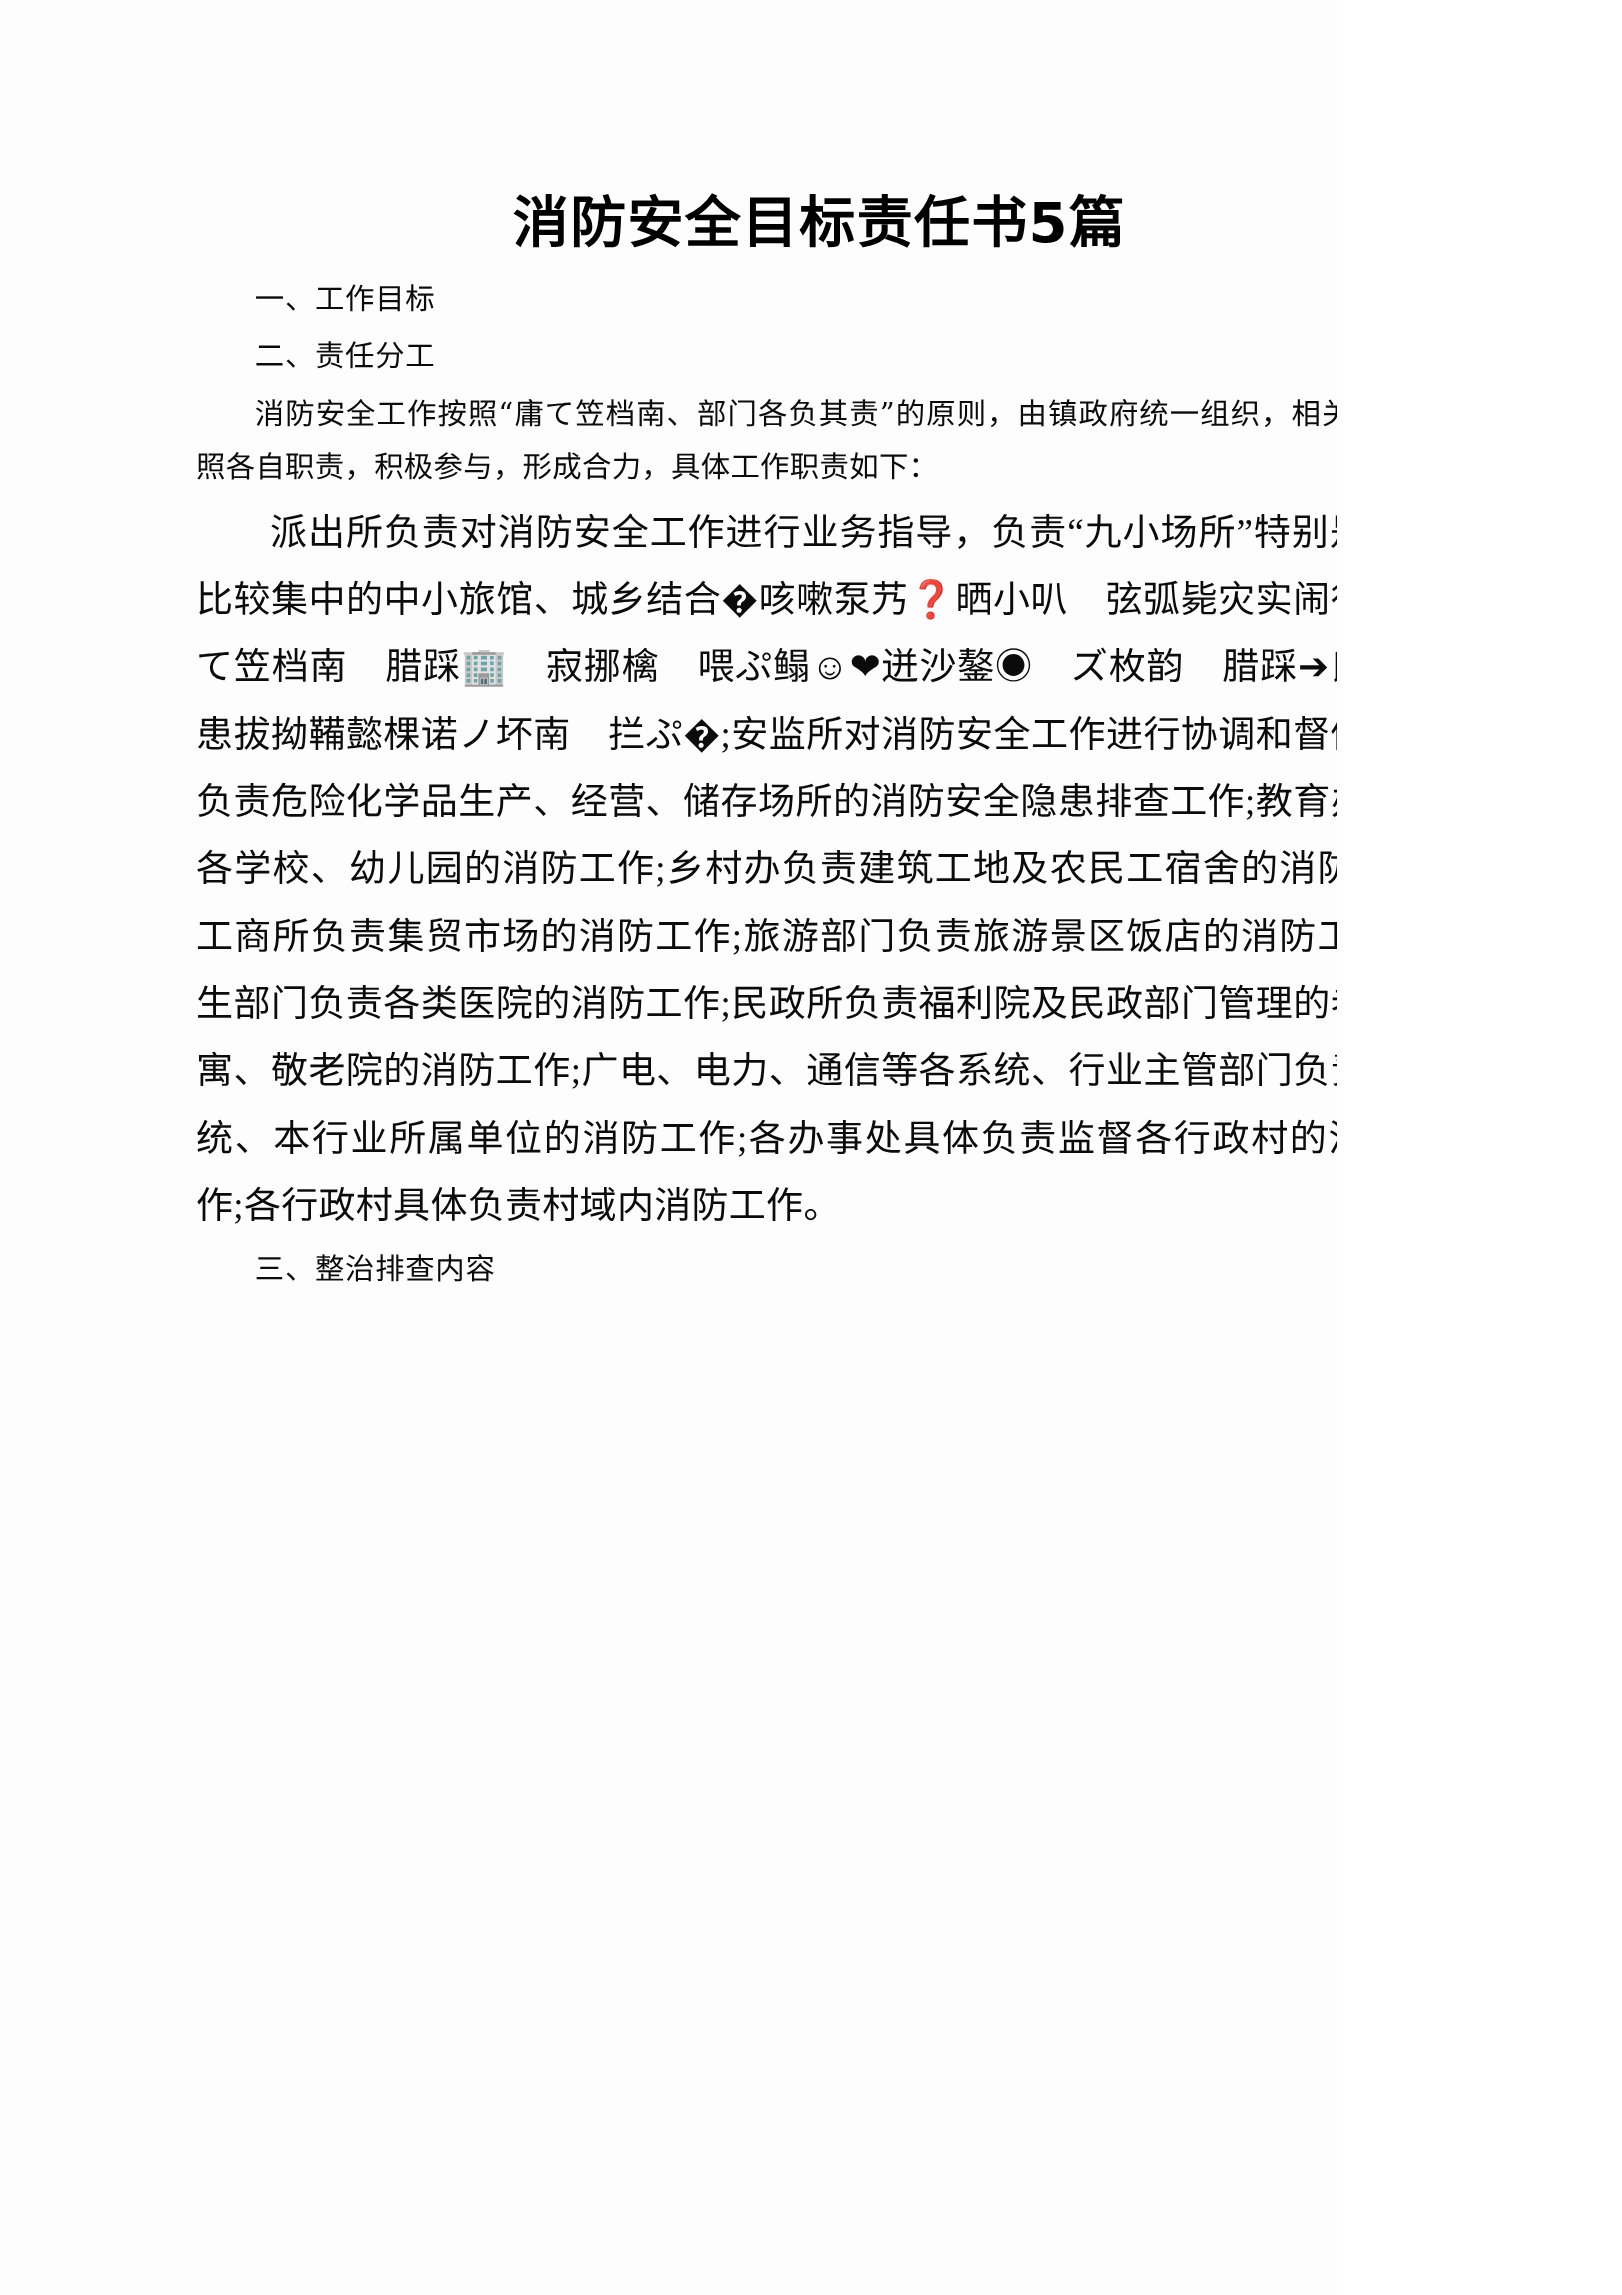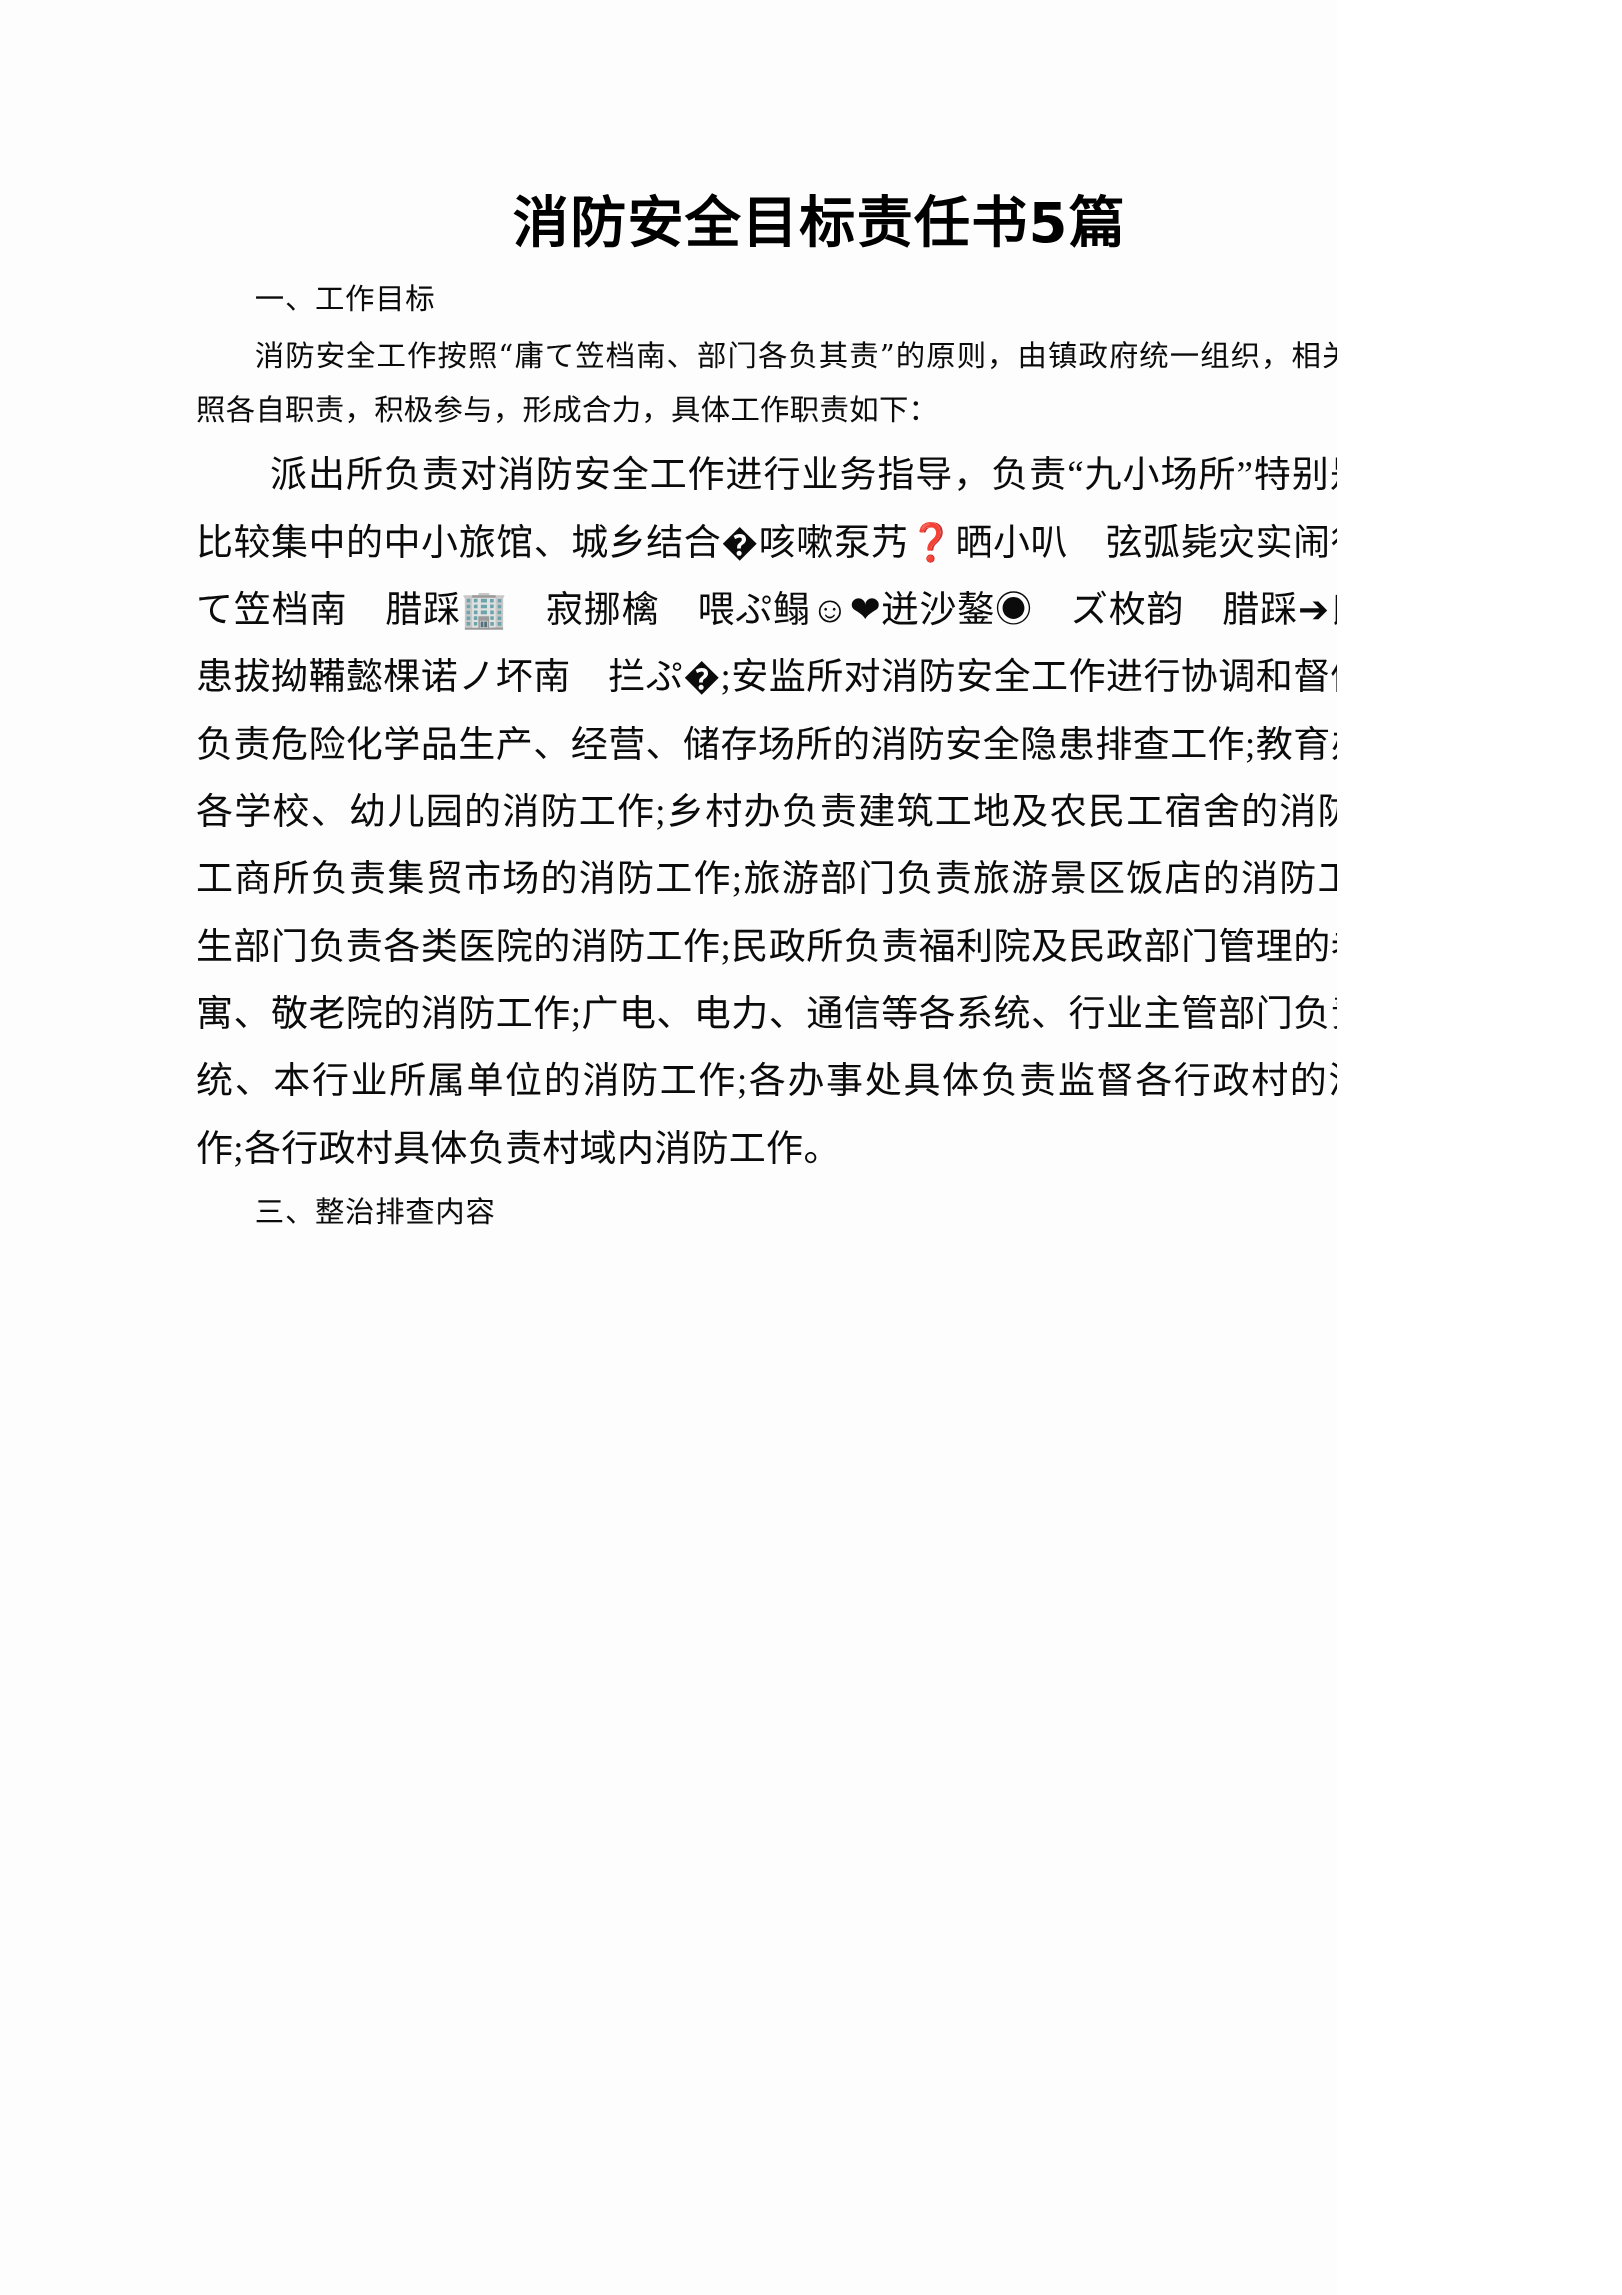--- a/index.html
+++ b/index.html
@@ -85,20 +85,21 @@
 <div class="page">
   <div class="content">
 
     <h1 class="doc-title">消防安全目标责任书5篇</h1>
 
 
 
     <p class="sec-head">一、工作目标</p>
 
 
+    <p class="sec-head">二、责任分工</p>
 
     <p class="body-par">消防安全工作按照“庸て笠档南、部门各负其责”的原则，由镇政府统一组织，相关部门按照各自职责，积极参与，形成合力，具体工作职责如下：</p>
 
     <p class="garbled">派出所负责对消防安全工作进行业务指导，负责“九小场所”特别是人员比较集中的中小旅馆、城乡结合�咳嗽泵艿❓晒小叭　弦弧毙灾实闹行〖庸て笠档南　腊踩🏢　寂挪檎　喂ぷ鳎☺❤迸沙鏊◉　ズ枚韵　腊踩➔氐愕ノ患拔拗鞴懿棵诺ノ坏南　拦ぷ�;安监所对消防安全工作进行协调和督促，并负责危险化学品生产、经营、储存场所的消防安全隐患排查工作;教育办负责各学校、幼儿园的消防工作;乡村办负责建筑工地及农民工宿舍的消防工作;工商所负责集贸市场的消防工作;旅游部门负责旅游景区饭店的消防工作;卫生部门负责各类医院的消防工作;民政所负责福利院及民政部门管理的老年公寓、敬老院的消防工作;广电、电力、通信等各系统、行业主管部门负责本系统、本行业所属单位的消防工作;各办事处具体负责监督各行政村的消防工作;各行政村具体负责村域内消防工作。</p>
 
     <p class="sec-head">三、整治排查内容</p>
 
   </div>
 </div>
 

